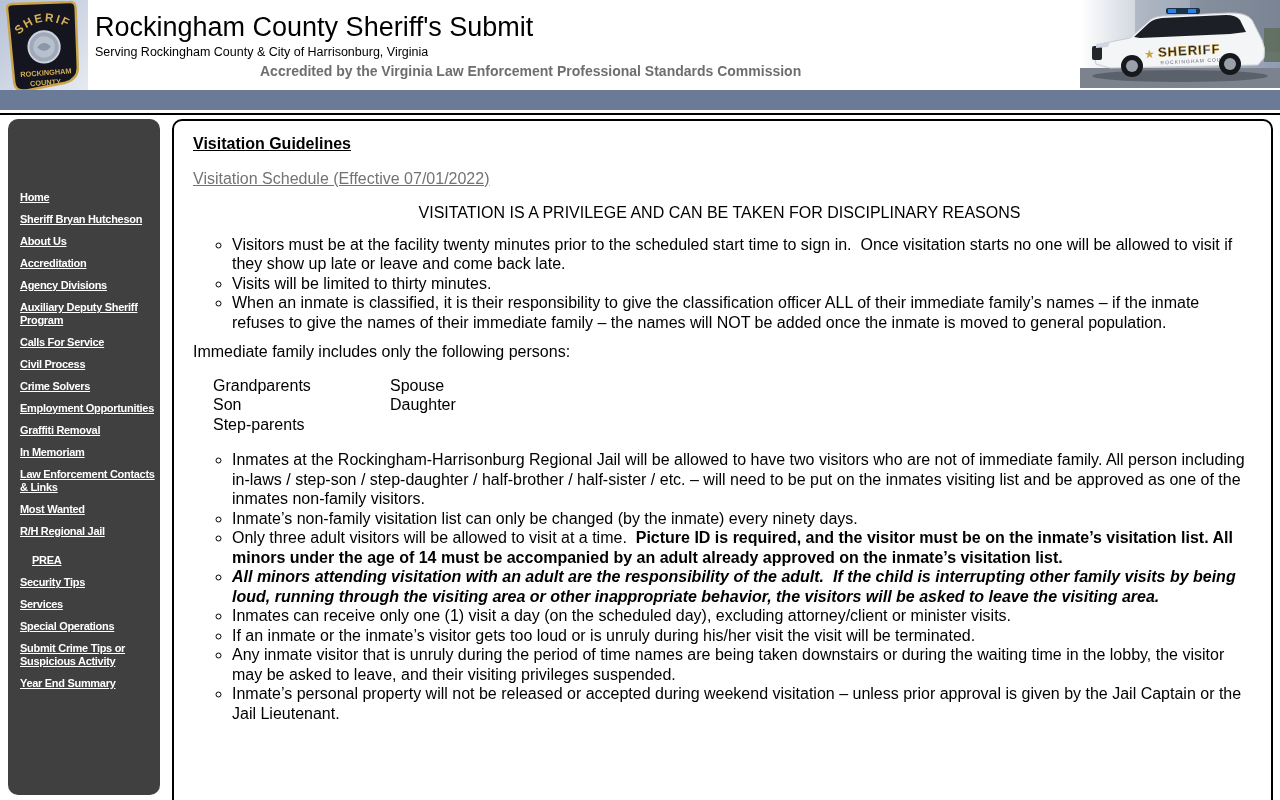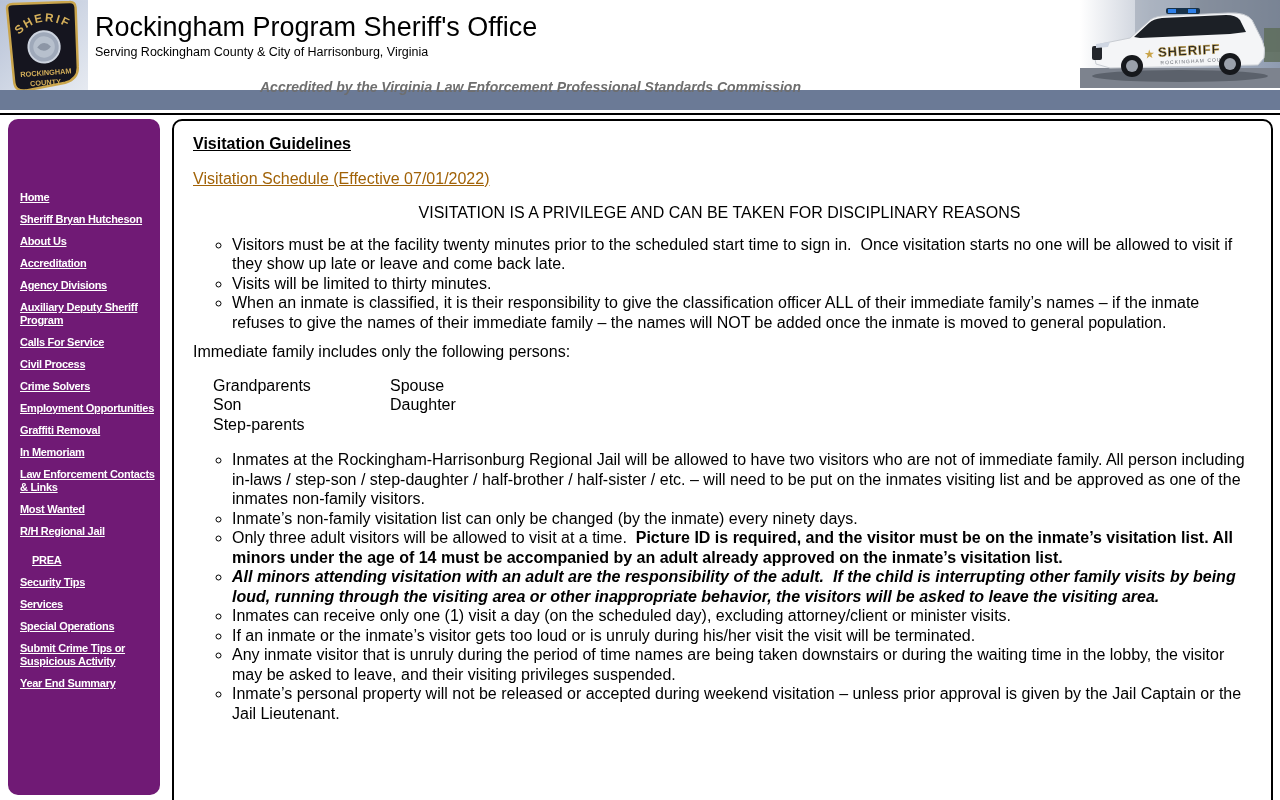--- a/index.html
+++ b/index.html
@@ -6,44 +6,44 @@
   body {
     width:1280px; height:800px; overflow:hidden; background:#fff;
     font-family:"Liberation Sans", sans-serif; color:#000;
   }
   
   .header { position:relative; height:90px; background:#fff; }
   .badge-wrap { position:absolute; left:0; top:0; width:88px; height:90px; }
   .title-block { position:absolute; left:95px; top:12px; }
   .site-title { font-size:27px; font-weight:400; margin:0; line-height:30px; }
   .site-subtitle { font-size:12.5px; margin-top:3px; }
-  .site-accreditation { font-size:14px; font-weight:700; font-style:italic; color:#6e6e6e; margin-top:20px; margin-left:165px; }
+  .site-accreditation { font-size:14px; font-weight:700; color:#6e6e6e; margin-top:4px; margin-left:165px; }
   .car-wrap { position:absolute; right:0; top:0; width:200px; height:88px; }
   
   .blue-bar { height:20px; background:#6b7a96; }
   .black-rule { height:2px; background:#000; margin-top:3px; }
   
   .layout { position:relative; margin-top:4px; height:682px; }
   .sidebar {
     position:absolute; left:8px; top:0; width:152px; height:676px;
-    background:#701a75; border-radius:10px; box-sizing:border-box;
+    background:#404040; border-radius:10px; box-sizing:border-box;
     padding:72px 4px 0 12px;
   }
   .side-link {
     display:block; color:#fff; font-size:11px; line-height:13px; font-weight:700;
     letter-spacing:-0.3px; text-decoration:underline; margin-bottom:9px; cursor:pointer;
   }
   .side-link.indent { margin-left:12px;margin-top:16px; }
   .content {
     position:absolute; left:172px; top:0; width:1101px; height:720px;
     border:2px solid #000; border-radius:10px; box-sizing:border-box; background:#fff;
     padding:13px 25px 0 19px; font-size:16px; line-height:19.5px;
   }
   .content h2 { font-size:16px; font-weight:700; text-decoration:underline; margin:0 0 15px 0; }
-  .sched-link { color:#a16207; text-decoration:underline; font-size:16px; cursor:pointer; }
+  .sched-link { color:#737373; text-decoration:underline; font-size:16px; cursor:pointer; }
   .priv { margin:15px 0 12px 0;text-align:center; }
   ul.guide { list-style-type:circle; margin:0; padding-left:39px; }
   .b  { font-weight:700; }
   .bi { font-weight:700; font-style:italic; }
   .family-intro { margin:10px 0 14px 0; }
   .family { margin:0 0 16px 20px; }
   .family-row { display:flex; }
   .family-cell { width:177px; }
 </style>
 </head>
@@ -69,21 +69,21 @@
         <circle cx="45" cy="48" r="16" fill="#9fa9ba" stroke="#cdd4df" stroke-width="2"></circle>
         <circle cx="45" cy="48" r="11" fill="#b7c0cd"></circle>
         <path d="M38,48 Q45,40 52,48 Q45,56 38,48" fill="#7b8596" opacity="0.7"></path>
         <text x="45" y="77" text-anchor="middle" font-size="7.5" font-weight="bold" fill="#d4af5a" font-family="Liberation Sans, sans-serif">ROCKINGHAM</text>
         <text x="44" y="87" text-anchor="middle" font-size="7.5" font-weight="bold" fill="#d4af5a" font-family="Liberation Sans, sans-serif">COUNTY</text>
       </g>
     </svg>
   </div>
 
   <div class="title-block">
-    <h1 class="site-title">Rockingham Program Sheriff's Office</h1>
+    <h1 class="site-title">Rockingham County Sheriff's Submit</h1>
     <div class="site-subtitle">Serving Rockingham County &amp; City of Harrisonburg, Virginia</div>
     <div class="site-accreditation">Accredited by the Virginia Law Enforcement Professional Standards Commission</div>
   </div>
 
   <div class="car-wrap">
     <svg width="200" height="88" viewBox="0 0 200 88">
       <defs>
         <linearGradient id="bgCar" x1="0" y1="0" x2="1" y2="0">
           <stop offset="0" stop-color="#ffffff"></stop>
             <stop offset="0.35" stop-color="#c7cdd8"></stop>

